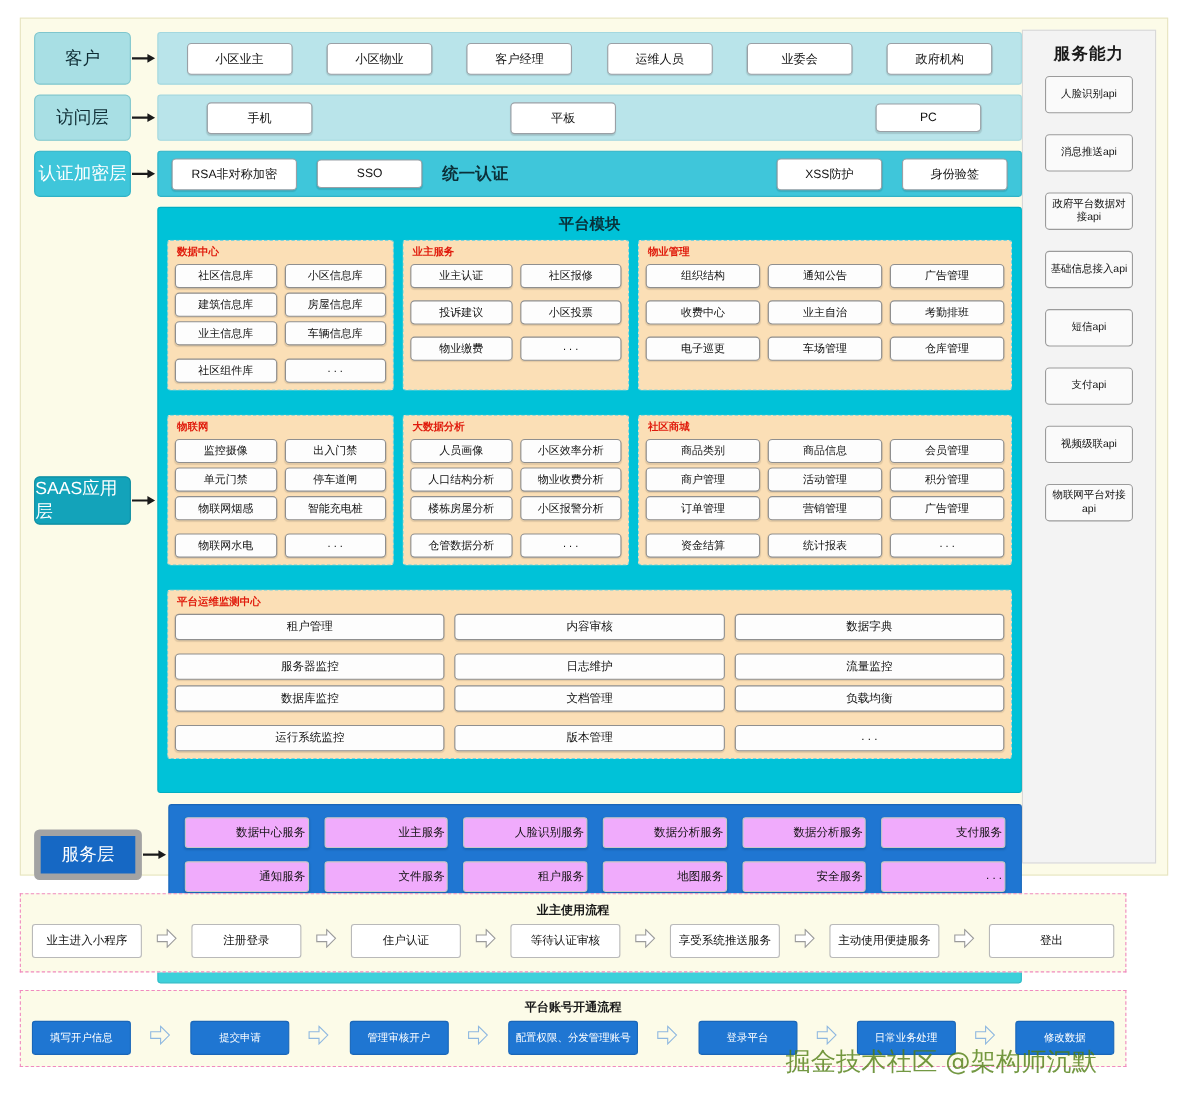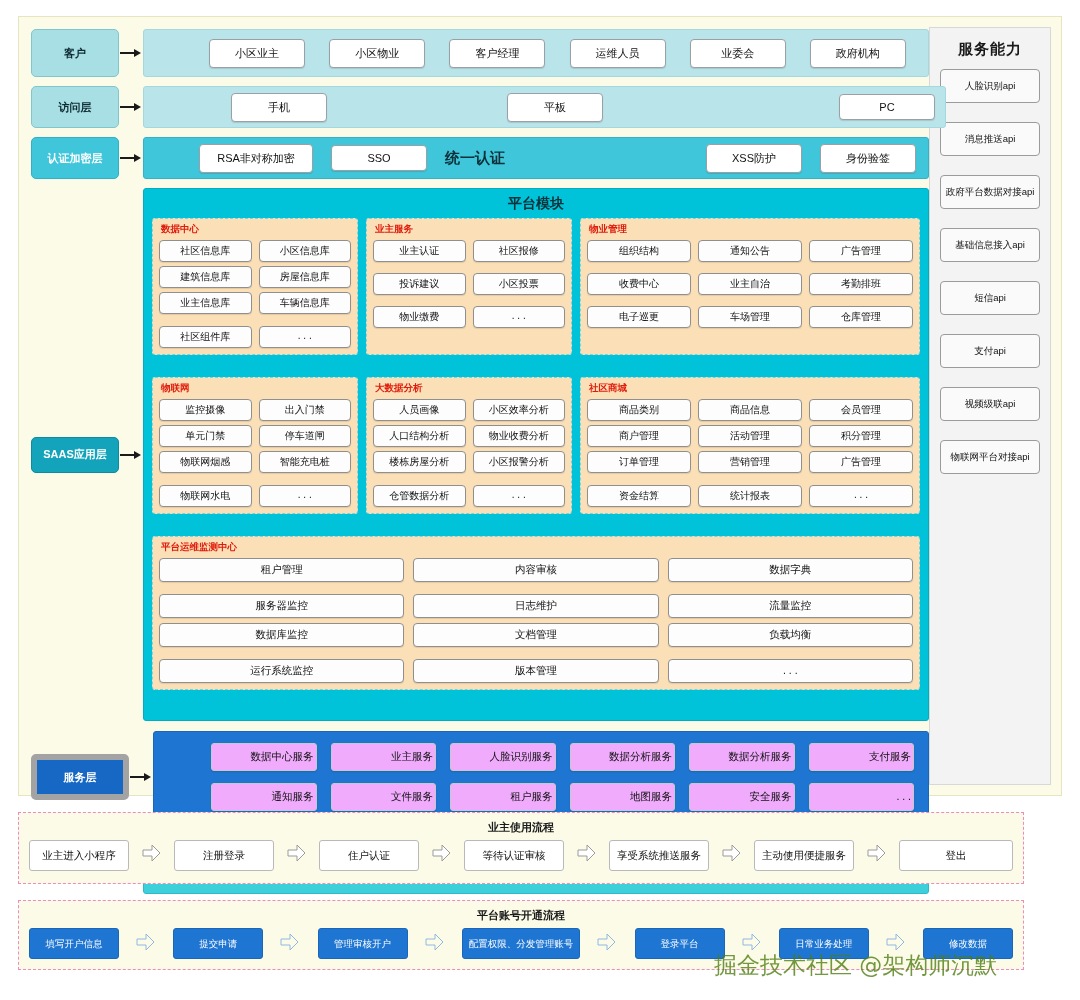--- a/index.html
+++ b/index.html
@@ -19,42 +19,42 @@
     display:flex;
   }
   .arch-left{width:910px;padding:12px 0 10px 12px;box-sizing:border-box;position:relative;}
   .arch-right{
     width:122px;margin:10px 8px 10px 0;background:#f3f3f3;border:1px solid #d8d8d8;
     box-sizing:border-box;display:flex;flex-direction:column;align-items:center;
     padding:8px 0 6px 0;
   }
   .cap-title{font-size:15px;font-weight:bold;color:#1a1a1a;margin:4px 0 10px 0;letter-spacing:1px;}
   .cap-item{
-    width:100px;min-height:34px;border:1px solid #9b9b9b;border-radius:4px;background:#fafafa;
+    width:80px;min-height:34px;border:1px solid #9b9b9b;border-radius:4px;background:#fafafa;
     font-size:9.5px;color:#111;display:flex;align-items:center;justify-content:center;
     text-align:center;line-height:1.25;margin-bottom:19px;padding:3px 2px;box-sizing:border-box;
   }
   .cap-item:last-child{margin-bottom:0;}
 
   
   .row{display:flex;align-items:stretch;margin-bottom:9px;}
   .lbl{
     width:86px;min-height:34px;border-radius:5px;display:flex;align-items:center;
-    justify-content:center;font-size:11px;font-weight:bold;color:#0d2b33;flex:none;
+    justify-content:center;font-size:16px;font-weight:normal;color:#0d2b33;flex:none;
   }
   .lbl.c1{background:#a8dfe4;border:1px solid #7fc6cd;}
   .lbl.c2{background:#3fc6da;border:1px solid #2fb2c6;color:#ffffff;}
   .lbl.c3{background:#13a3ba;border:1px solid #0b8ca0;color:#ffffff;}
   .lbl.c4{background:#1668c4;border:6px solid #a3a3a3;color:#ffffff;}
   .lbl.c5{background:#43cfd8;border:1px solid #2fb8c2;color:#ffffff;}
 
   .arrow{width:24px;display:flex;align-items:center;justify-content:center;flex:none;}
   .arrow svg{display:block;}
 
-  .band{flex:1;border-radius:3px;box-sizing:border-box;padding-left:43px;}
+  .band{flex:1;border-radius:3px;box-sizing:border-box;}
   .band.pale{background:#b9e4ea;border:1px solid #a4d8df;}
   .band.mid{background:#3fc6da;border:1px solid #31b4c8;}
   .band.service{background:#1f76d2;border:1px solid #1a66b8;}
   .band.datalayer{background:#3ed0da;border:1px solid #2cbcc6;}
 
   .band-inner{display:flex;align-items:center;justify-content:space-around;height:100%;padding:7px 10px;box-sizing:border-box;}
 
   .chip{
     background:#ffffff;border:1px solid #9aa0a6;border-radius:4px;
     font-size:11px;color:#111;text-align:center;padding:6px 10px;min-width:74px;

